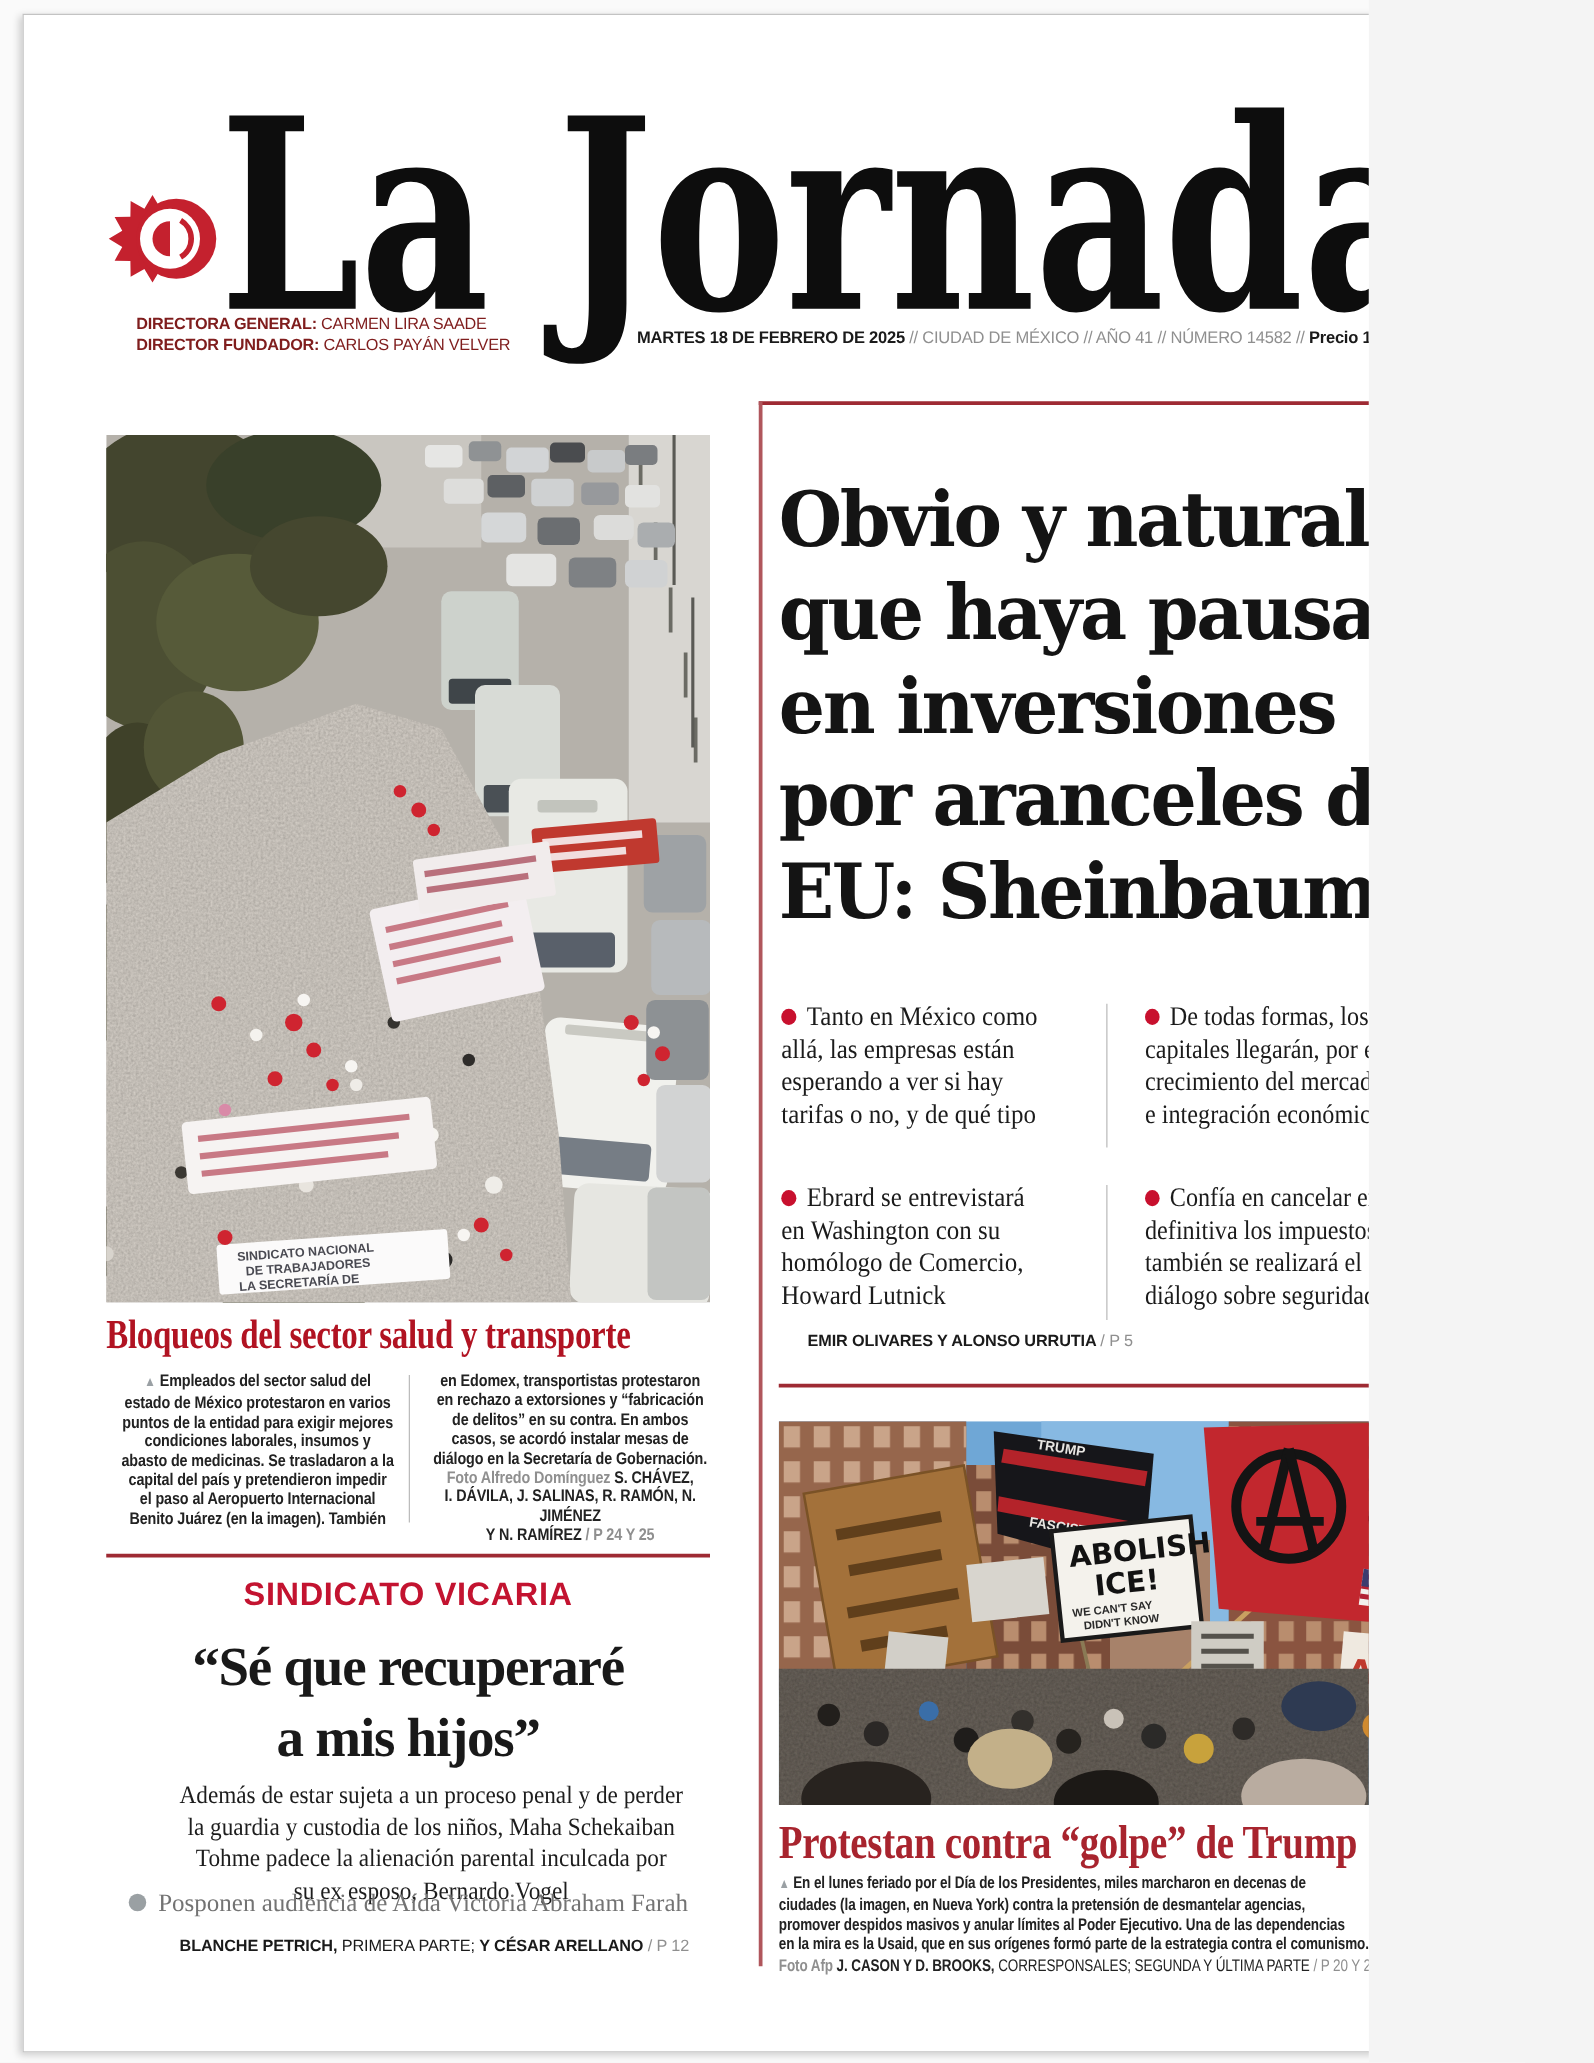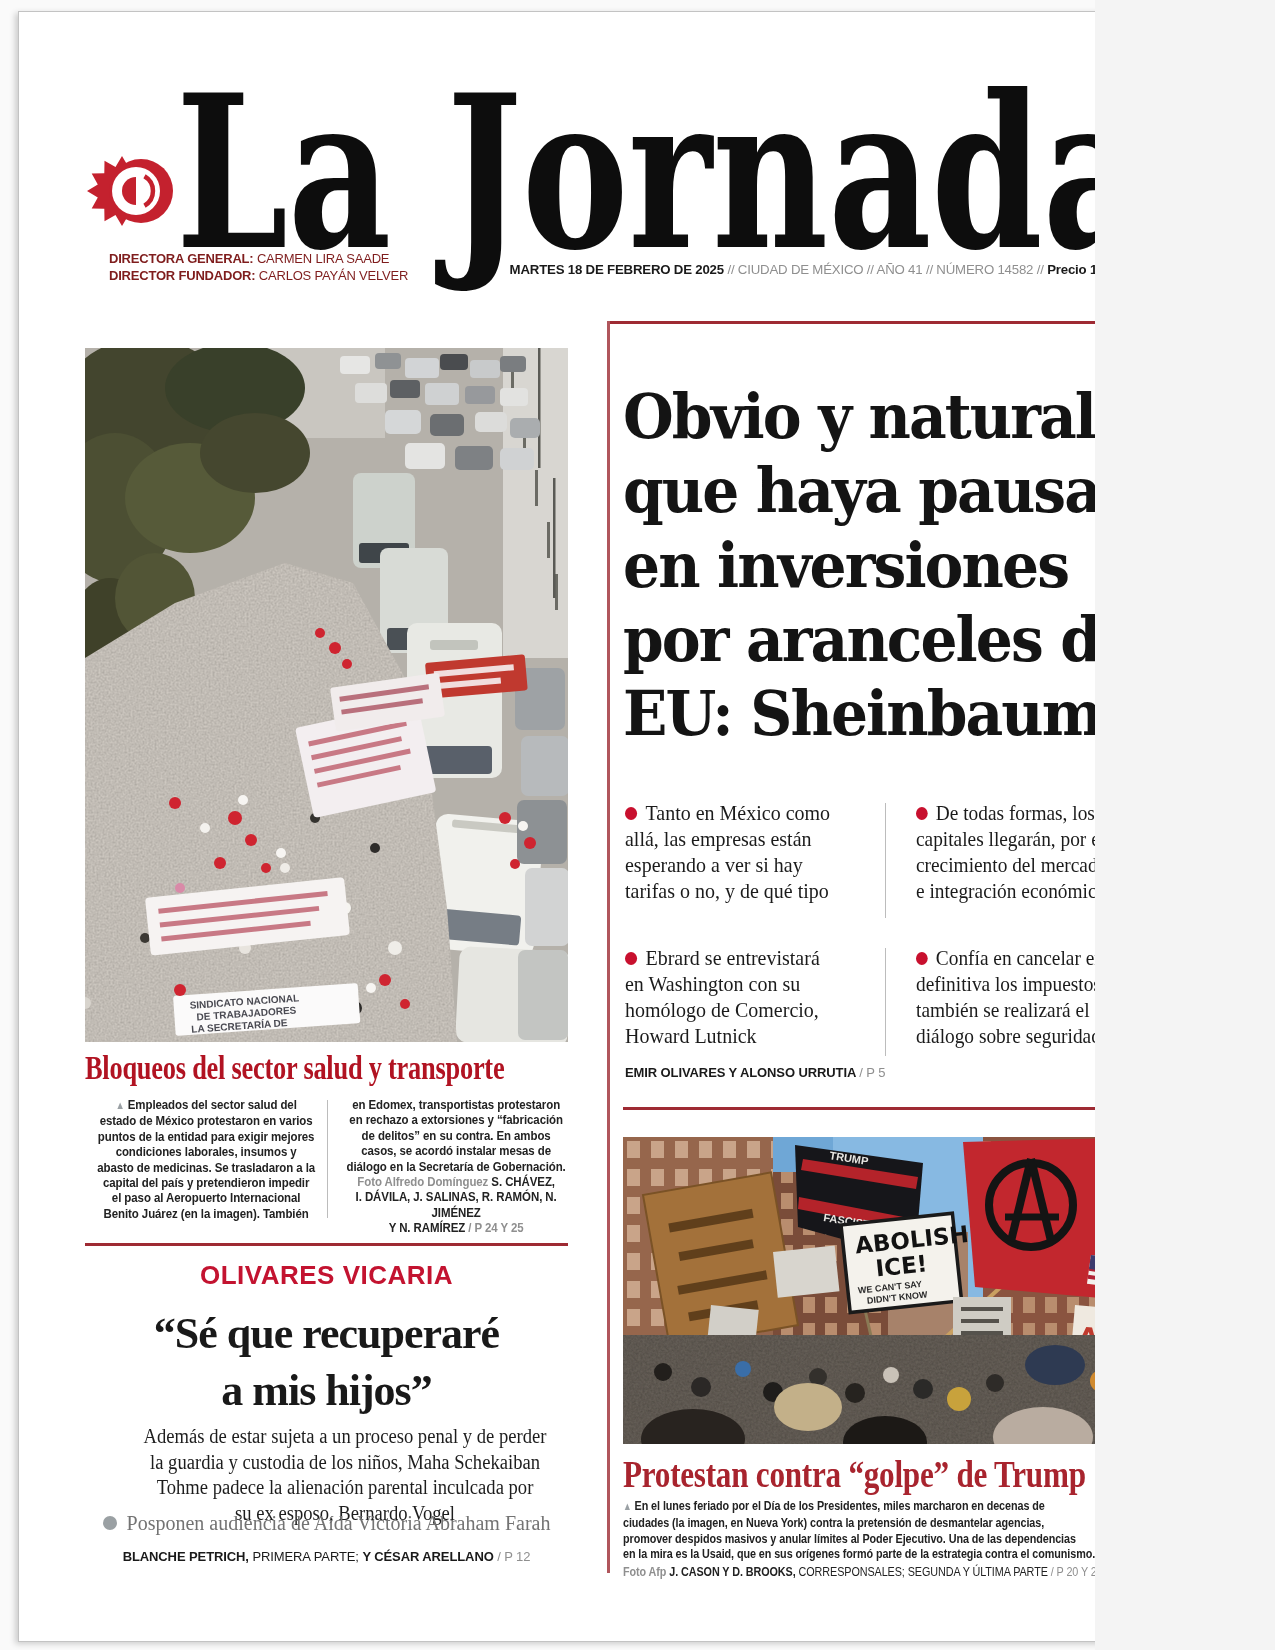--- a/index.html
+++ b/index.html
@@ -24,21 +24,21 @@
   .tri{color:#9aa0a4;font-size:11px;}
   .rule{background:#9e2a33;height:2.5px;}
   .vio-label{left:85px;top:1260px;width:483px;text-align:center;font-weight:bold;font-size:26px;
              color:#c31330;letter-spacing:.5px;}
   .vio-headline{left:85px;top:1305px;width:483px;text-align:center;font-family:"Liberation Serif",serif;
                 font-weight:bold;font-size:44px;line-height:57px;color:#191919;letter-spacing:-1px;}
   .deck{left:85px;top:1424px;width:520px;transform:scaleX(.93);text-align:center;font-size:20px;
         line-height:25.5px;color:#1d1d1d;}
   .sub-bullet{left:85px;top:1512px;width:483px;text-align:center;font-size:20px;color:#737373;}
   .gdot{display:inline-block;width:14px;height:14px;border-radius:50%;background:#9aa0a3;margin-right:10px;}
-  .byline{font-size:13px;font-weight:bold;color:#1a1a1a;letter-spacing:-.1px;}
+  .byline{font-size:13px;font-weight:bold;color:#1a1a1a;letter-spacing:-.1px;margin-left:21px;}
   
   .kicker{left:625px;top:336px;width:522px;font-family:"Liberation Serif",serif;font-weight:bold;
           font-size:30px;color:#c31330;letter-spacing:.8px;white-space:nowrap;}
   .main-headline{left:623px;top:380px;width:548px;transform:scaleX(.955);font-family:"DejaVu Serif",serif;
                  font-weight:bold;font-size:61px;line-height:74.3px;color:#141414;letter-spacing:-2px;}
   .bullet{font-family:"Liberation Serif",serif;font-size:21.5px;line-height:26px;color:#1b1b1b;}
   .rdot{display:inline-block;width:13px;height:13px;border-radius:50%;background:#c8102e;margin-right:9px;}
   .vdiv{width:1px;background:#bcbcbc;}
   .trump-headline{left:623px;top:1452px;width:645px;transform:scaleX(.82);font-family:"Liberation Serif",serif;
                   font-weight:bold;font-size:38px;color:#a8242e;white-space:nowrap;letter-spacing:-.3px;}
@@ -248,21 +248,21 @@
 en rechazo a extorsiones y “fabricación
 de delitos” en su contra. En ambos
 casos, se acordó instalar mesas de
 diálogo en la Secretaría de Gobernación.</span>
 <span class="gray">Foto Alfredo Domínguez    </span><span>S. CHÁVEZ,
 I. DÁVILA, J. SALINAS, R. RAMÓN, N. JIMÉNEZ
 Y N. RAMÍREZ </span><span class="gray">/ P 24 Y 25</span></div>
   </div>
 
   <div class="abs rule" style="left:85px;top:1243px;width:483px;"></div>
-  <div class="abs vio-label">OLIVARES VICARIA</div>
+  <div class="abs vio-label">SINDICATO VICARIA</div>
   <div class="abs vio-headline pre">“Sé que recuperaré
 a mis hijos”</div>
   <div class="abs deck serif pre">Además de estar sujeta a un proceso penal y de perder
 la guardia y custodia de los niños, Maha Schekaiban
 Tohme padece la alienación parental inculcada por
 su ex esposo, Bernardo Vogel</div>
   <div class="abs sub-bullet serif"><span class="gdot"></span><span>Posponen audiencia de Aída Victoria Abraham Farah</span></div>
   <div class="abs byline" style="left:85px;top:1549px;width:483px;text-align:center;">
     <span>BLANCHE PETRICH,</span><span style="font-weight:normal"> PRIMERA PARTE; </span><span>Y CÉSAR ARELLANO </span><span class="gray" style="font-weight:normal">/ P 12</span>
   </div>

